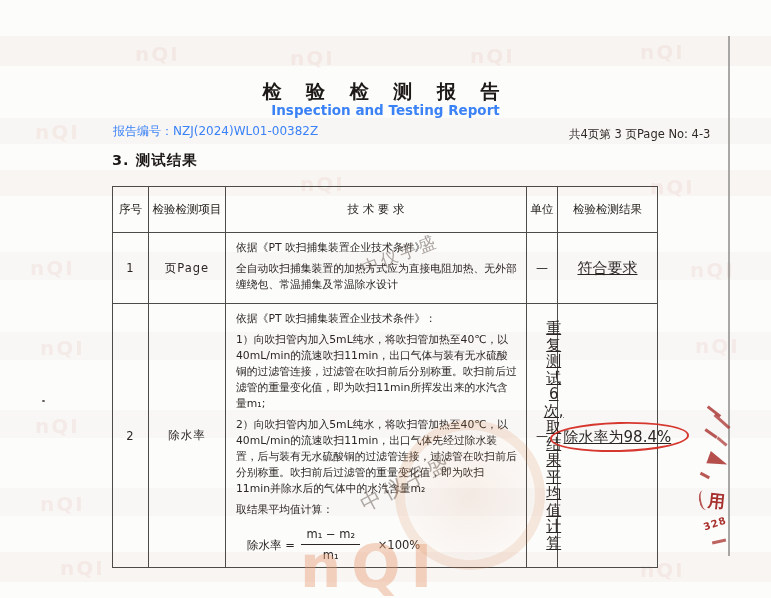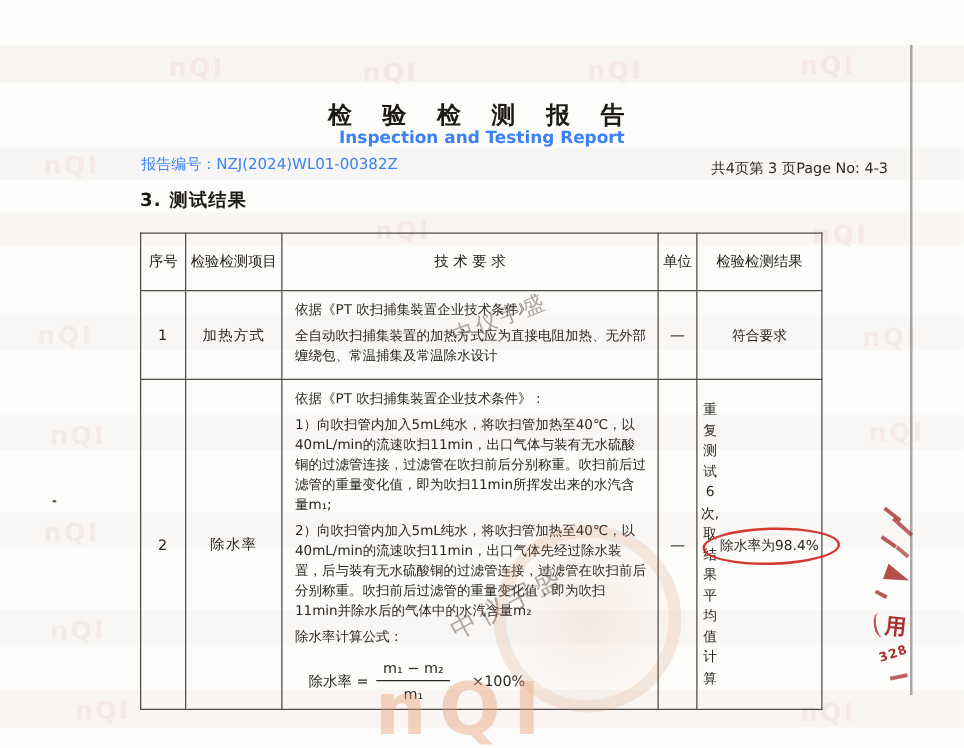--- a/index.html
+++ b/index.html
@@ -39,21 +39,21 @@
   table.report th{font-weight:normal;font-size:11.5px;text-align:center;
                   padding:2px;color:#26221e;}
   th.narrow{padding:2px 7px;word-break:break-all;line-height:15px;}
   tr.hdr{height:46px;}
   tr.r1{height:71px;}
   tr.r2{height:248px;}
   td.center{text-align:center;vertical-align:middle;font-size:11.5px;letter-spacing:1px;}
   td.req{vertical-align:top;padding:7px 8px 4px 10px;line-height:16px;font-size:10.8px;text-align:left;}
   td.req p{margin:0 0 5px 0;}
   td.unit{text-align:center;vertical-align:middle;font-size:12px;}
-  td.resultcell{text-align:center;vertical-align:middle;font-size:11px;padding:2px;}
+  td.resultcell{text-align:center;vertical-align:middle;font-size:15px;padding:2px;text-decoration:underline;}
   .res2{display:flex;flex-direction:row;align-items:center;justify-content:center;
         height:100%;line-height:16.5px;}
   .res-note{width:98px;text-align:center;}
   .result-value{position:relative;display:inline-block;margin-top:3px;white-space:nowrap;}
   .result-value::after{content:"";position:absolute;left:-14px;right:-17px;top:-7px;bottom:-6px;
         border:2.6px solid rgba(211,38,28,0.92);border-radius:50%;
         transform:rotate(-1.5deg);pointer-events:none;}
   
   .formula{margin-top:8px;font-size:11.5px;white-space:nowrap;}
   .formula .part{display:inline-block;vertical-align:middle;padding-left:11px;}
@@ -135,36 +135,36 @@
   <tbody>
       <tr class="hdr">
     <th class="narrow">序号</th>
     <th>检验检测项目</th>
     <th>技 术 要 求</th>
     <th class="narrow">单位</th>
     <th>检验检测结果</th>
   </tr>
   <tr class="r1">
     <td class="center">1</td>
-    <td class="center">加热方式</td>
+    <td class="center">页Page</td>
     <td class="req">
       <p>依据《PT 吹扫捕集装置企业技术条件》</p>
       <p>全自动吹扫捕集装置的加热方式应为直接电阻加热、无外部缠绕包、常温捕集及常温除水设计</p>
     </td>
     <td class="unit">—</td>
     <td class="resultcell">符合要求</td>
   </tr>
   <tr class="r2">
     <td class="center">2</td>
     <td class="center">除水率</td>
     <td class="req">
       <p>依据《PT 吹扫捕集装置企业技术条件》：</p>
       <p>1）向吹扫管内加入5mL纯水，将吹扫管加热至40℃，以40mL/min的流速吹扫11min，出口气体与装有无水硫酸铜的过滤管连接，过滤管在吹扫前后分别称重。吹扫前后过滤管的重量变化值，即为吹扫11min所挥发出来的水汽含量m₁;</p>
       <p>2）向吹扫管内加入5mL纯水，将吹扫管加热至40℃，以40mL/min的流速吹扫11min，出口气体先经过除水装置，后与装有无水硫酸铜的过滤管连接，过滤管在吹扫前后分别称重。吹扫前后过滤管的重量变化值，即为吹扫11min并除水后的气体中的水汽含量m₂</p>
-      <p>除水率计算公式：</p>
+      <p>取结果平均值计算：</p>
       <div class="formula">
         <span class="part">除水率 =</span>
         <span class="frac">
           <span class="num">m₁ − m₂</span>
           <span class="den">m₁</span>
         </span>
         <span class="part">×100%</span>
       </div>
     </td>
     <td class="unit">—</td>

